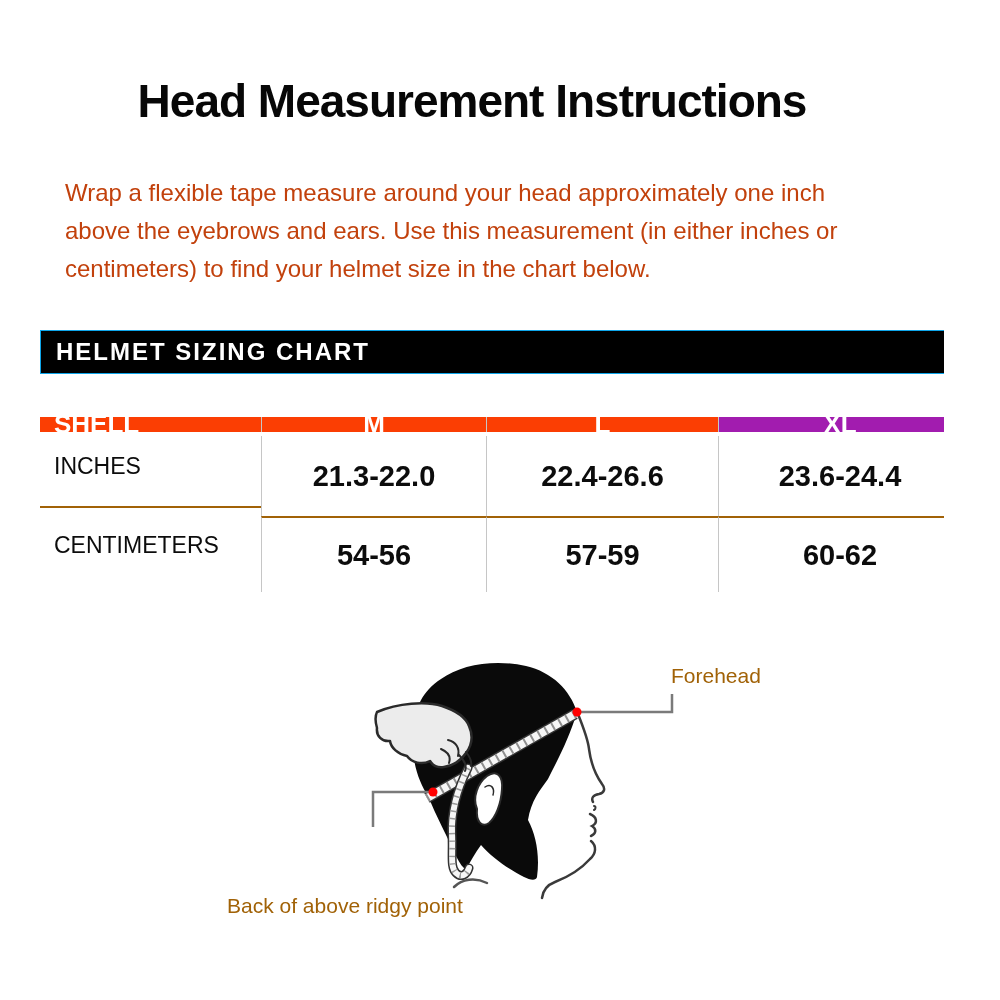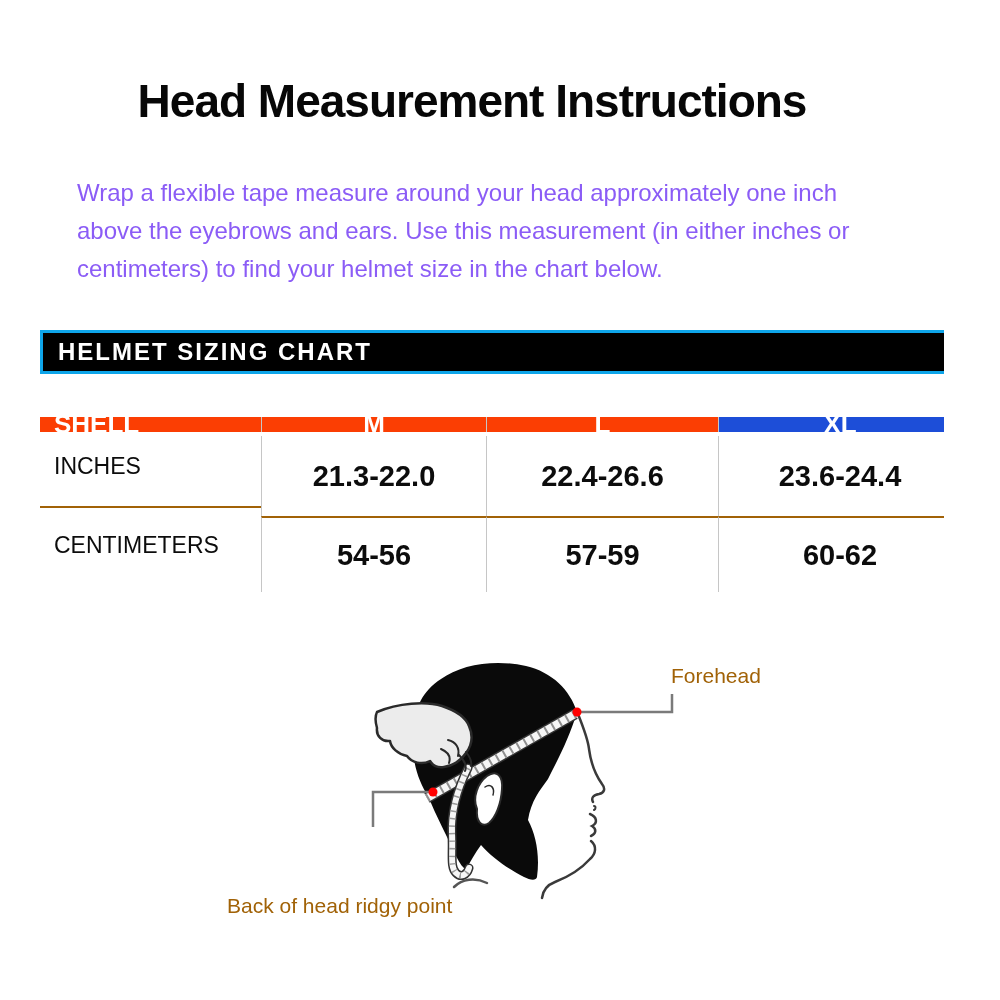--- a/index.html
+++ b/index.html
@@ -11,30 +11,30 @@
     color:#111111;
     overflow:hidden;
   }
   .title{
     position:absolute;top:74px;left:0;width:100%;
     text-align:center;
     font-size:46px;font-weight:bold;letter-spacing:-1px;
     color:#070707;
   }
   .intro{
-    position:absolute;left:77px;top:174px;
-    font-size:24px;line-height:38px;color:#8b5cf6;
+    position:absolute;left:65px;top:174px;
+    font-size:24px;line-height:38px;color:#c2410c;
     white-space:nowrap;
   }
   .table-wrap{position:absolute;left:40px;top:330px;width:921px;}
   .chart-header{
     height:44px;display:flex;align-items:center;
     padding-left:15px;box-sizing:border-box;
     font-size:24px;font-weight:bold;letter-spacing:2px;
-    border:3px solid #0ea5e9;
+    border:1px solid #0ea5e9;
   }
   .chart-gap{height:11px;}
   .grid{
     display:grid;
     grid-template-columns:221px 225px 232px 243px;
     grid-template-rows:47px 80px 76px;
   }
   .cell{display:flex;align-items:center;box-sizing:border-box;}
   .cell.bl{border-left:1px solid #c6c6c6;}
   .cell.bt{border-top:2px solid #a16207;}
@@ -71,21 +71,21 @@
   <div class="table-wrap">
     <div class="chart-header" style="background-color: rgb(0, 0, 0); color: rgb(255, 255, 255);">
       <span>HELMET SIZING CHART</span>
     </div>
     <div class="chart-gap"></div>
     <div class="grid">
 
       <div class="cell c-head first" style="background-color: rgb(251, 62, 3); color: rgb(255, 255, 255);">SHELL</div>
       <div class="cell c-head bl" style="background-color: rgb(251, 62, 3); color: rgb(255, 255, 255);">M</div>
       <div class="cell c-head bl" style="background-color: rgb(251, 62, 3); color: rgb(255, 255, 255);">L</div>
-      <div class="cell c-head bl" style="background-color: #1d4ed8; color: rgb(255, 255, 255);">XL</div>
+      <div class="cell c-head bl" style="background-color: #a21caf; color: rgb(255, 255, 255);">XL</div>
 
       <div class="cell c-label">INCHES</div>
       <div class="cell c-val bl">21.3-22.0</div>
       <div class="cell c-val bl">22.4-26.6</div>
       <div class="cell c-val bl">23.6-24.4</div>
 
       <div class="cell c-label bt">CENTIMETERS</div>
       <div class="cell c-val bl bt">54-56</div>
       <div class="cell c-val bl bt">57-59</div>
       <div class="cell c-val bl bt">60-62</div>
@@ -138,15 +138,15 @@
     </g>
 
     <path d="M578,712 L672,712 L672,694" fill="none" stroke="#7a7a7a" stroke-width="2.5"></path>
     <path d="M433,792 L373,792 L373,827" fill="none" stroke="#7a7a7a" stroke-width="2.5"></path>
 
     <circle cx="577" cy="712" r="4.5" style="fill: rgb(255, 0, 0);"></circle>
     <circle cx="433" cy="792" r="4.5" style="fill: rgb(255, 0, 0);"></circle>
   </svg>
 
   <div class="diagram-label label-forehead">Forehead</div>
-  <div class="diagram-label label-back">Back of head ridgy point</div>
+  <div class="diagram-label label-back">Back of above ridgy point</div>
 
 </div>
 
 </body></html>

